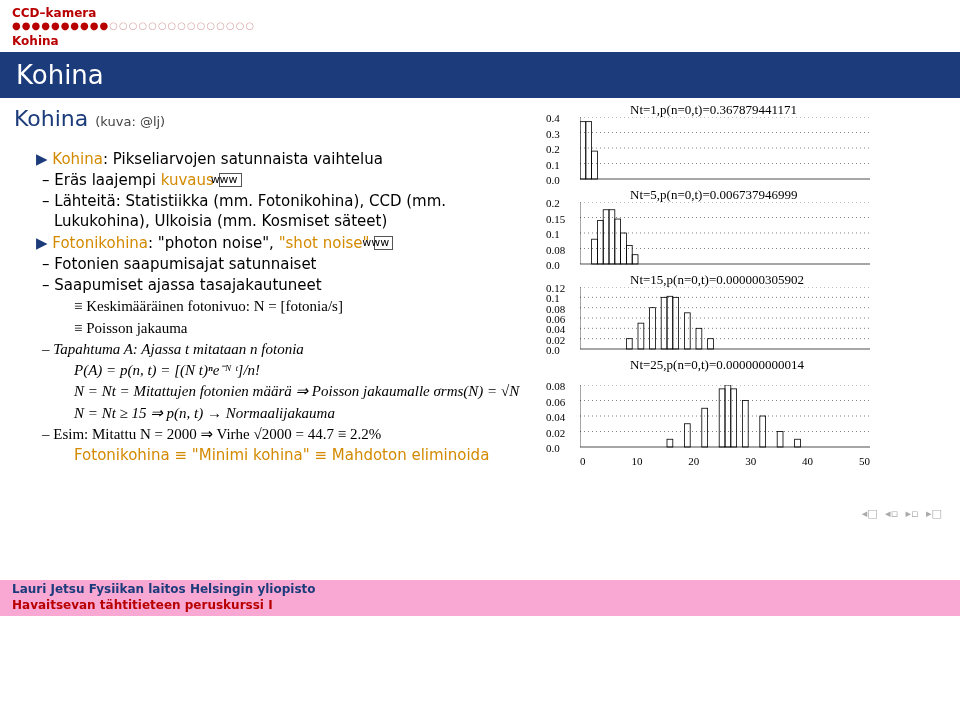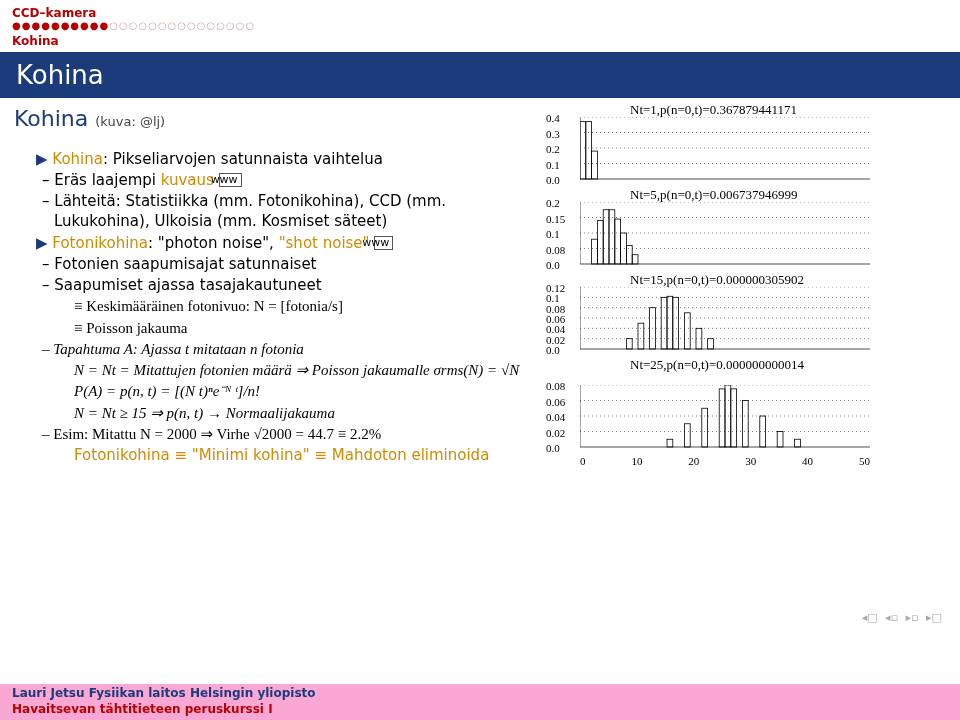--- a/index.html
+++ b/index.html
@@ -1,17 +1,17 @@
 <!DOCTYPE html>
 <html><head>
 <meta charset="utf-8">
 <style>
   * { margin:0; padding:0; box-sizing:border-box; }
   body { font-family: "Segoe UI", "DejaVu Sans", Arial, sans-serif; background:#fff; width:960px; height:720px; overflow:hidden; }
-  .slide { width:960px; height:720px; position:relative; display:flex; flex-direction:column; }
+  .slide { width:960px; height:616px; position:relative; display:flex; flex-direction:column; }
   .hdr { padding:6px 12px 2px; font-size:12px; font-weight:bold; color:#b90000; }
   .progress { padding:0 12px 4px; font-size:10px; color:#b90000; line-height:8px; }
   .progress .dot { letter-spacing:1px; }
   .subhdr { padding:0 12px 4px; font-size:12px; font-weight:bold; color:#b90000; }
   .titlebar { background:#1c3b7b; color:#fff; padding:8px 16px; font-size:26px; }
   .content { flex:1; display:flex; flex-direction:row; padding:6px 14px 0; }
   .left { flex:0 0 520px; font-size:15px; line-height:1.35; }
   .right { flex:1; padding-left:6px; }
   .subtitle { color:#1c3b7b; font-size:22px; margin-bottom:15px; }
   .subtitle .attr { font-size:13px; color:#444; }
@@ -69,22 +69,22 @@
         <span class="tri">▶</span>
         <span class="orange">Fotonikohina</span><span>: "photon noise",</span>
         <span class="orange">"shot noise"</span>
         <span class="wwwbox">www</span>
       </div>
       <div class="b2">– Fotonien saapumisajat satunnaiset</div>
       <div class="b2">– Saapumiset ajassa tasajakautuneet</div>
       <div class="b2a math">≡ Keskimääräinen fotonivuo: N = [fotonia/s]</div>
       <div class="b2a math">≡ Poisson jakauma</div>
       <div class="b2 ital math">– Tapahtuma A: Ajassa t mitataan n fotonia</div>
+      <div class="b2a math ital">P(A) = p(n, t) = [(N t)ⁿe⁻ᴺ ᵗ]/n!</div>
       <div class="b2a math ital">N = Nt = Mitattujen fotonien määrä ⇒ Poisson jakaumalle σrms(N) = √N</div>
-      <div class="b2a math ital">P(A) = p(n, t) = [(N t)ⁿe⁻ᴺ ᵗ]/n!</div>
       <div class="b2a math ital">N = Nt ≥ 15 ⇒ p(n, t) → Normaalijakauma</div>
       <div class="b2 math">– Esim: Mitattu N = 2000 ⇒ Virhe √2000 = 44.7 ≡ 2.2%</div>
       <div class="b2a orange">Fotonikohina ≡ "Minimi kohina" ≡ Mahdoton eliminoida</div>
     </div>
 
     <div class="right">
       <div class="chartstack" id="charts">
           <div class="mini">
             <div class="minilbl">Nt=1,p(n=0,t)=0.367879441171</div>
             <div class="ylab" style="bottom: 3px;">0.0</div>

